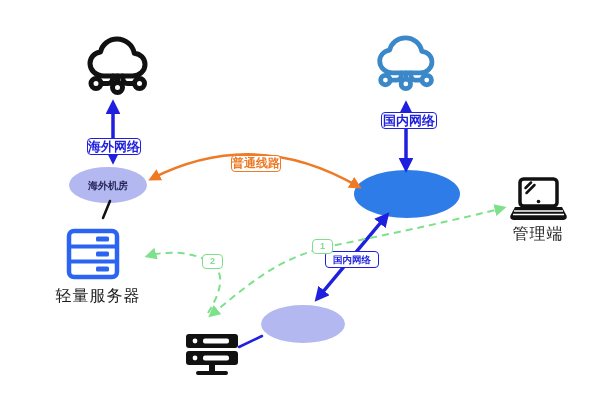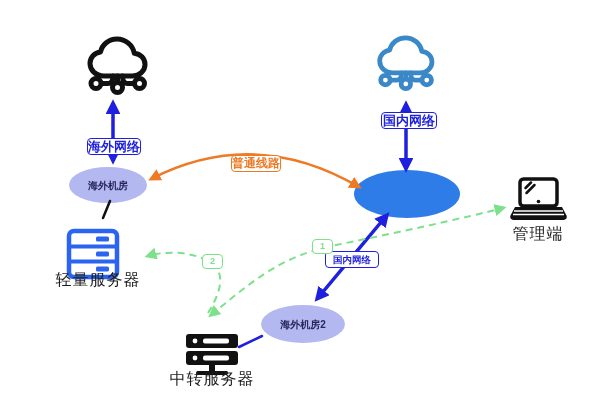--- a/index.html
+++ b/index.html
@@ -109,18 +109,16 @@
 
   <div class="lbl edge-box" style="left:87px;top:123px;width:52px;margin-top:15px;">海外网络</div>
   <div class="lbl edge-box" style="left:381px;top:112px;width:54px;">国内网络</div>
   <div class="lbl edge-box orange" style="left:231px;top:155px;width:48px;font-size:12px;">普通线路</div>
   <div class="lbl edge-box" style="left:325px;top:251px;width:52px;font-size:9.5px;">国内网络</div>
 
   <div class="lbl step-box" style="left:312px;top:239px;width:19px;">1</div>
   <div class="lbl step-box" style="left:202px;top:254px;width:19px;">2</div>
 
   <div class="lbl node-text" style="left:68px;top:179px;width:80px;">海外机房</div>
-  <div class="lbl node-text" style="left:261px;top:318px;width:84px;">海外机房2</div>
 
-  <div class="lbl caption" style="left:53px;top:270px;width:90px;text-align:center;">轻量服务器</div>
-  <div class="lbl caption" style="left:167px;top:369px;width:90px;">中转服务器</div>
+  <div class="lbl caption" style="left:53px;top:286px;width:90px;text-align:center;">轻量服务器</div>
   <div class="lbl caption" style="left:507px;top:224px;width:62px;">管理端</div>
 </div>
 
 </body></html>

